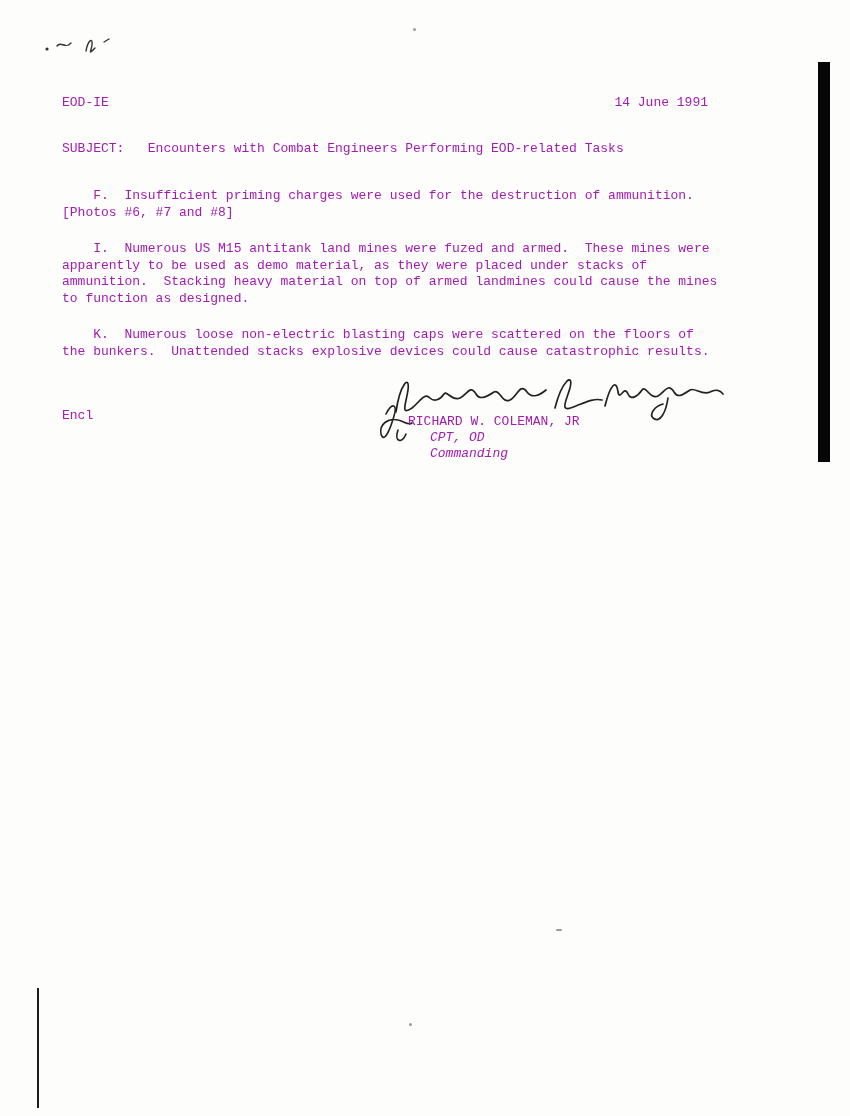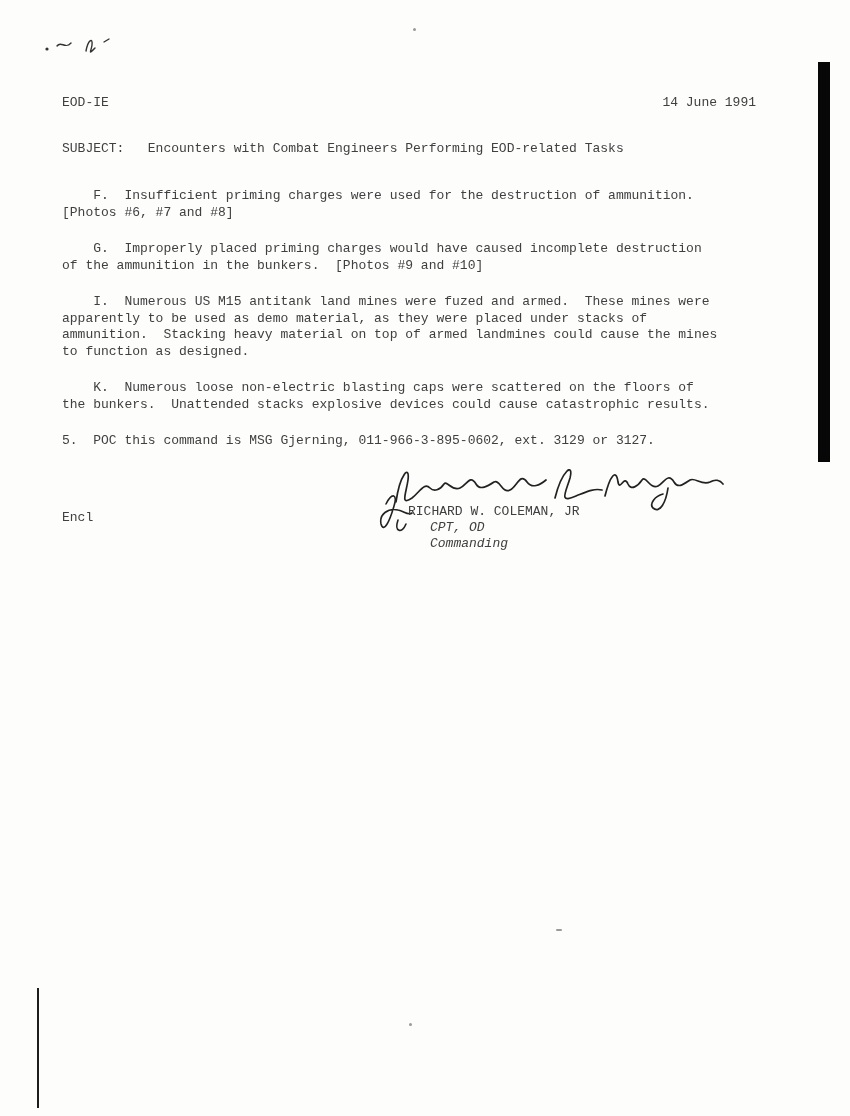--- a/index.html
+++ b/index.html
@@ -2,33 +2,33 @@
 <html><head>
 <meta charset="utf-8">
 <style>
   html,body{margin:0;padding:0;background:#e8e8e8;}
   .page{
     position:relative;
     width:850px;height:1116px;
     background:#fdfdfc;
     overflow:hidden;
     font-family:"Liberation Mono","DejaVu Sans Mono",monospace;
-    color:#404040;
+    color:#a21caf;
   }
   .content{
     position:absolute;left:62px;top:95px;width:694px;
     font-size:13px;line-height:16.5px;
   }
   .hdr-row{display:flex;justify-content:space-between;}
-  .hdr-row .date{}
+  .hdr-row .date{margin-right:48px;}
   .subject{margin-top:29px;white-space:pre-wrap;}
   .paras{margin-top:31px;}
   .para{white-space:pre-wrap;margin-bottom:20px;margin-top:16px;}
   .sigblock{position:relative;height:130px;margin-top:4px;}
-  .encl{position:absolute;left:0;top:40px;}
+  .encl{position:absolute;left:0;top:28px;}
   .script-svg{position:absolute;left:328px;top:-14px;}
   .for-svg{position:absolute;left:314px;top:20px;}
   .typed{position:absolute;left:346px;top:34px;line-height:16px;}
   .typed .ind{padding-left:22px;font-style:italic;}
   .sr-only{position:absolute;width:1px;height:1px;overflow:hidden;clip-path:inset(50%);white-space:nowrap;}
   
   .bar-right{position:absolute;left:818px;top:62px;width:12px;height:400px;background:#070707;}
   .line-left{position:absolute;left:37px;top:988px;width:2px;height:120px;background:#1d1d1d;}
   .penmarks{position:absolute;left:42px;top:33px;}
   .speck{position:absolute;width:3px;height:3px;border-radius:50%;background:#9a9a9a;}
@@ -53,29 +53,26 @@
     <div class="hdr-row">
       <span>EOD-IE</span>
       <span class="date">14 June 1991</span>
     </div>
 
     <div class="subject">SUBJECT:   Encounters with Combat Engineers Performing EOD-related Tasks</div>
 
     <div class="paras">
       <div class="para">    F.  Insufficient priming charges were used for the destruction of ammunition.
 [Photos #6, #7 and #8]</div>
-      <div class="para">    G.  Improperly placed priming charges would have caused incomplete destruction
-of the ammunition in the bunkers.  [Photos #9 and #10]</div>
       <div class="para">    I.  Numerous US M15 antitank land mines were fuzed and armed.  These mines were
 apparently to be used as demo material, as they were placed under stacks of
 ammunition.  Stacking heavy material on top of armed landmines could cause the mines
 to function as designed.</div>
       <div class="para">    K.  Numerous loose non-electric blasting caps were scattered on the floors of
 the bunkers.  Unattended stacks explosive devices could cause catastrophic results.</div>
-      <div class="para">5.  POC this command is MSG Gjerning, 011-966-3-895-0602, ext. 3129 or 3127.</div>
     </div>
 
     <div class="sigblock">
 
       <svg class="script-svg" width="335" height="62" viewBox="0 0 335 62">
         <g stroke="#222" stroke-width="1.7" fill="none" stroke-linecap="round">
           <path d="M6,46 C10,18 20,8 18,24 C16,38 10,50 22,42 C30,36 34,26 40,32 C44,36 50,34 54,28 C57,24 62,36 70,32 C77,29 80,18 86,28 C90,35 98,30 104,26 C110,23 112,38 120,34 C127,31 130,16 137,26 C142,33 150,29 156,24"></path>
           <path d="M165,42 C172,14 184,6 180,22 C176,36 168,48 186,40 C196,36 204,32 212,34"></path>
           <path d="M215,40 C220,20 226,12 228,26 C230,36 234,18 238,28 C241,35 248,30 252,24 C256,19 260,34 268,30 C274,27 278,16 284,26 C288,33 294,28 300,24 C305,21 312,30 320,26 C325,23 330,24 333,28"></path>
           <path d="M278,32 C276,46 270,58 263,52 C259,48 265,40 273,38"></path>

